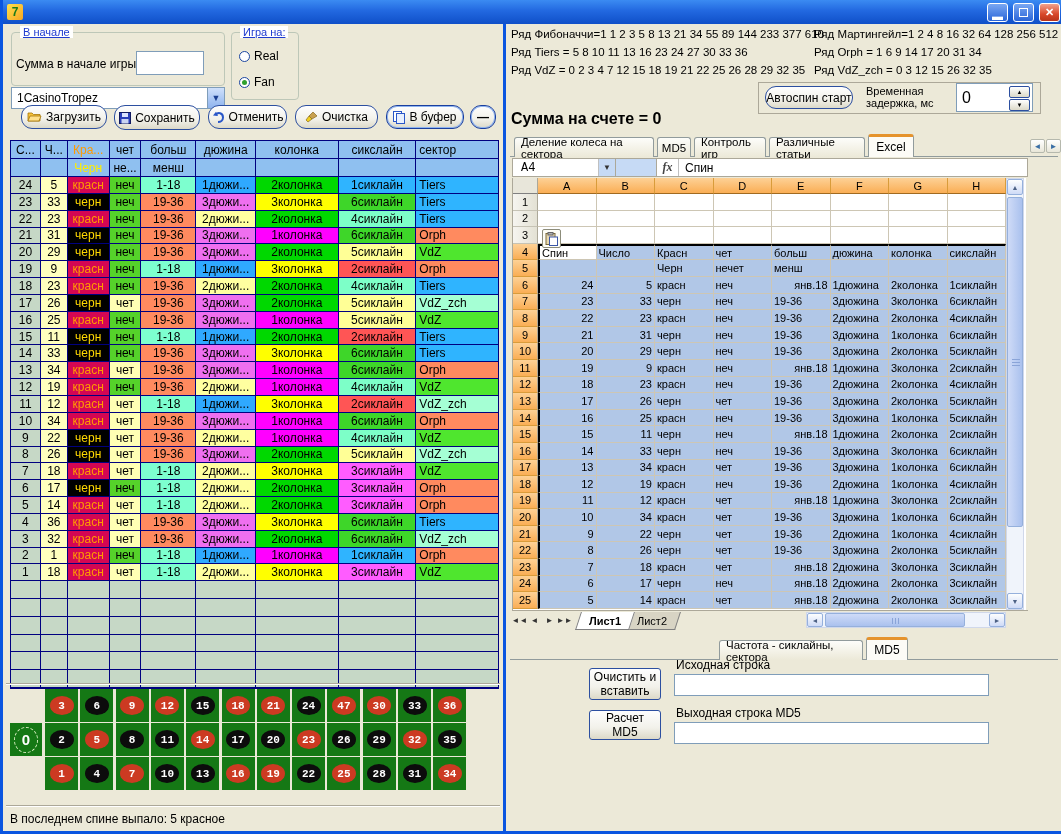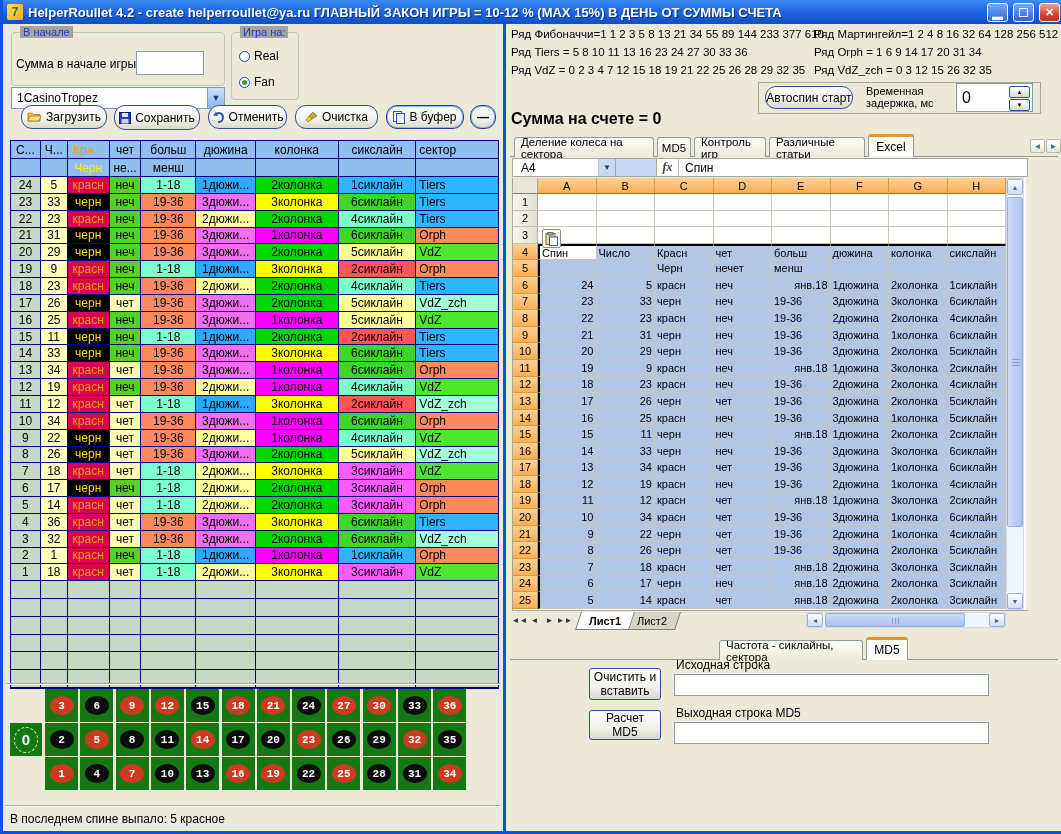--- a/index.html
+++ b/index.html
@@ -19,21 +19,21 @@
   .tb-close{background:linear-gradient(180deg,#f2a28c,#d8472a 60%,#b8331a);}
   #app-icon{width:16px;height:16px;background:linear-gradient(135deg,#ffe14d,#f5a623);border-radius:2px;
     color:#1a7a1a;font-size:12px;font-weight:bold;display:flex;align-items:center;justify-content:center;text-shadow:none;}
 
   
   #left-panel{position:absolute;left:3px;top:24px;width:494px;height:807px;background:#ece9d8;}
   #right-panel{position:absolute;left:500px;top:24px;width:558px;height:807px;background:#ece9d8;border-left:3px solid #0a55e0;}
 
   
   .groupbox{border:1px solid #bdc7b8;border-radius:4px;}
-  .group-title{position:absolute;top:-7px;left:8px;background:#a3a3a3;padding:0 3px;color:#1f3bd0;font-size:11px;}
+  .group-title{position:absolute;top:-7px;left:8px;background:#ffffff;padding:0 3px;color:#1f3bd0;font-size:11px;text-decoration:underline;}
   .lbl{font-size:11px;color:#000;}
   .txtinput{background:#fff;border:1px solid #7f9db9;font-size:12px;padding:1px 3px;}
 
   
   .xp-btn{background:linear-gradient(180deg,#fefefe,#f2f1ea 60%,#dcd9c8);border:1px solid #2c4fa0;border-radius:11px;
     font-size:12px;display:flex;align-items:center;justify-content:center;gap:4px;color:#000;}
   .xp-btn.focused{box-shadow:0 0 0 1px #8fb4f0 inset;border-color:#1a3f9e;}
 
   
   .radio-row{display:flex;align-items:center;gap:4px;font-size:12px;}
@@ -109,21 +109,21 @@
   .tab.active{top:110px;height:23px;background:#fcfbf6;border-top:3px solid #e5932c;z-index:3;font-size:12px;}
   #tab-underline{position:absolute;left:4px;top:132px;width:548px;height:1px;background:#919b9c;}
   .tab2{top:616px;}
   .tab2.active{top:613px;}
   #tab2-underline{position:absolute;left:4px;top:635px;width:548px;height:1px;background:#919b9c;}
   .tab-scroll{position:absolute;top:115px;width:15px;height:14px;border:1px solid #b5b8ad;border-radius:2px;
     background:linear-gradient(180deg,#fff,#e8e6d8);color:#3a6ea5;font-size:8px;display:flex;align-items:center;justify-content:center;}
 
   
   #formula-bar{position:absolute;left:6px;top:134px;width:516px;height:19px;background:#fff;border:1px solid #aca899;display:flex;align-items:stretch;}
-  #name-box{width:86px;font-size:12px;display:flex;align-items:center;padding-left:8px;border-right:1px solid #c0c0c0;}
+  #name-box{width:86px;font-size:12px;display:flex;align-items:center;padding-left:8px;border-right:1px solid #c0c0c0;font-family:Liberation Mono, monospace;}
   #name-drop{width:16px;background:#c6daf5;display:flex;align-items:center;justify-content:center;font-size:8px;color:#333;}
   #fb-gap{width:42px;background:#c6daf5;border-left:1px solid #aca899;border-right:1px solid #aca899;}
   #fx-box{width:22px;display:flex;align-items:center;justify-content:center;font-family:"Liberation Serif",serif;
     font-style:italic;font-weight:bold;font-size:12px;color:#444;border-right:1px solid #c0c0c0;}
   #formula-text{flex:1;font-size:12px;display:flex;align-items:center;padding-left:6px;}
 
   
   #excel-grid{position:absolute;left:6px;top:154px;width:514px;height:432px;background:#fff;overflow:hidden;border-left:1px solid #aca899;}
   .xl-colhdr-row{display:flex;height:16px;}
   .xl-corner{width:25px;background:#e8e6da;border-right:1px solid #aca899;border-bottom:1px solid #808080;}
@@ -167,21 +167,20 @@
 
   .icon-svg{display:block;}
 </style>
 </head>
 <body>
 
 <div id="window">
 
   <div id="titlebar">
     <div id="app-icon">7</div>
-    <span>HelperRoullet 4.2 - create helperroullet@ya.ru ГЛАВНЫЙ ЗАКОН ИГРЫ = 10-12 % (MAX 15%) В ДЕНЬ ОТ СУММЫ СЧЕТА</span>
     <span style="flex:1"></span>
     <div class="tb-btn tb-min">
         <span style="margin-top:7px">▬</span>
       </div>
     <div class="tb-btn tb-max">
         <span style="font-size:9px;border:1px solid #fff;width:9px;height:9px;display:block"></span>
       </div>
     <div class="tb-btn tb-close">
         <span>✕</span>
       </div>
@@ -630,21 +629,21 @@
           <div class="r-cell" style="left: 215.5px; top: 5px;">
             <div class="r-oval r-red">18</div>
           </div>
           <div class="r-cell" style="left: 250.8px; top: 5px;">
             <div class="r-oval r-red">21</div>
           </div>
           <div class="r-cell" style="left: 286.1px; top: 5px;">
             <div class="r-oval r-black">24</div>
           </div>
           <div class="r-cell" style="left: 321.4px; top: 5px;">
-            <div class="r-oval r-red">27</div>
+            <div class="r-oval r-red">47</div>
           </div>
           <div class="r-cell" style="left: 356.7px; top: 5px;">
             <div class="r-oval r-red">30</div>
           </div>
           <div class="r-cell" style="left: 392px; top: 5px;">
             <div class="r-oval r-black">33</div>
           </div>
           <div class="r-cell" style="left: 427.3px; top: 5px;">
             <div class="r-oval r-red">36</div>
           </div>

